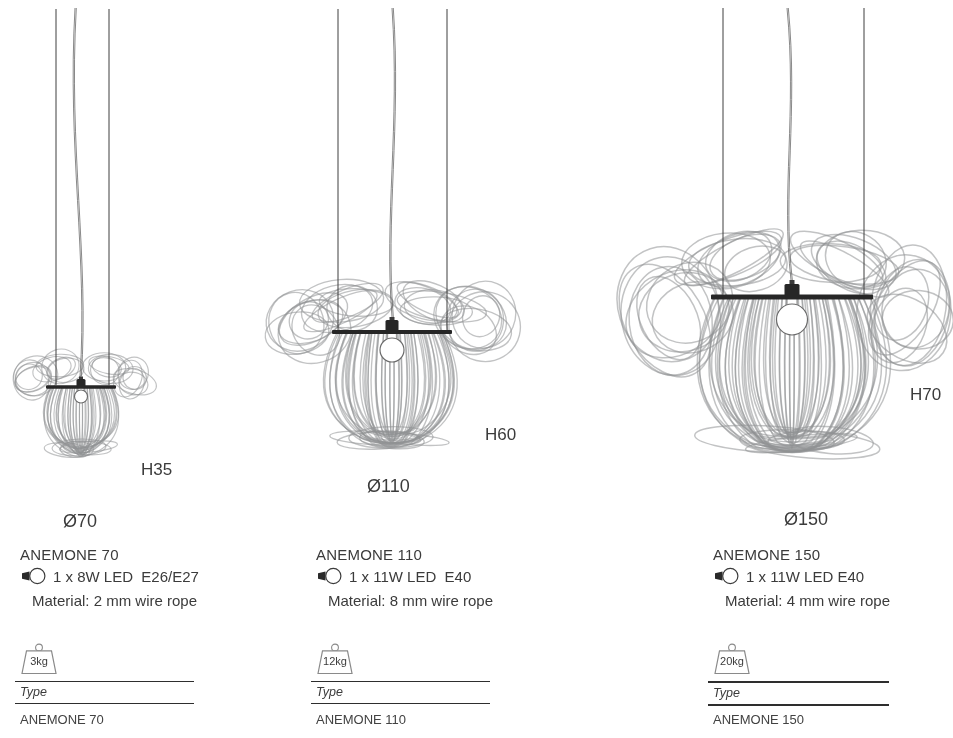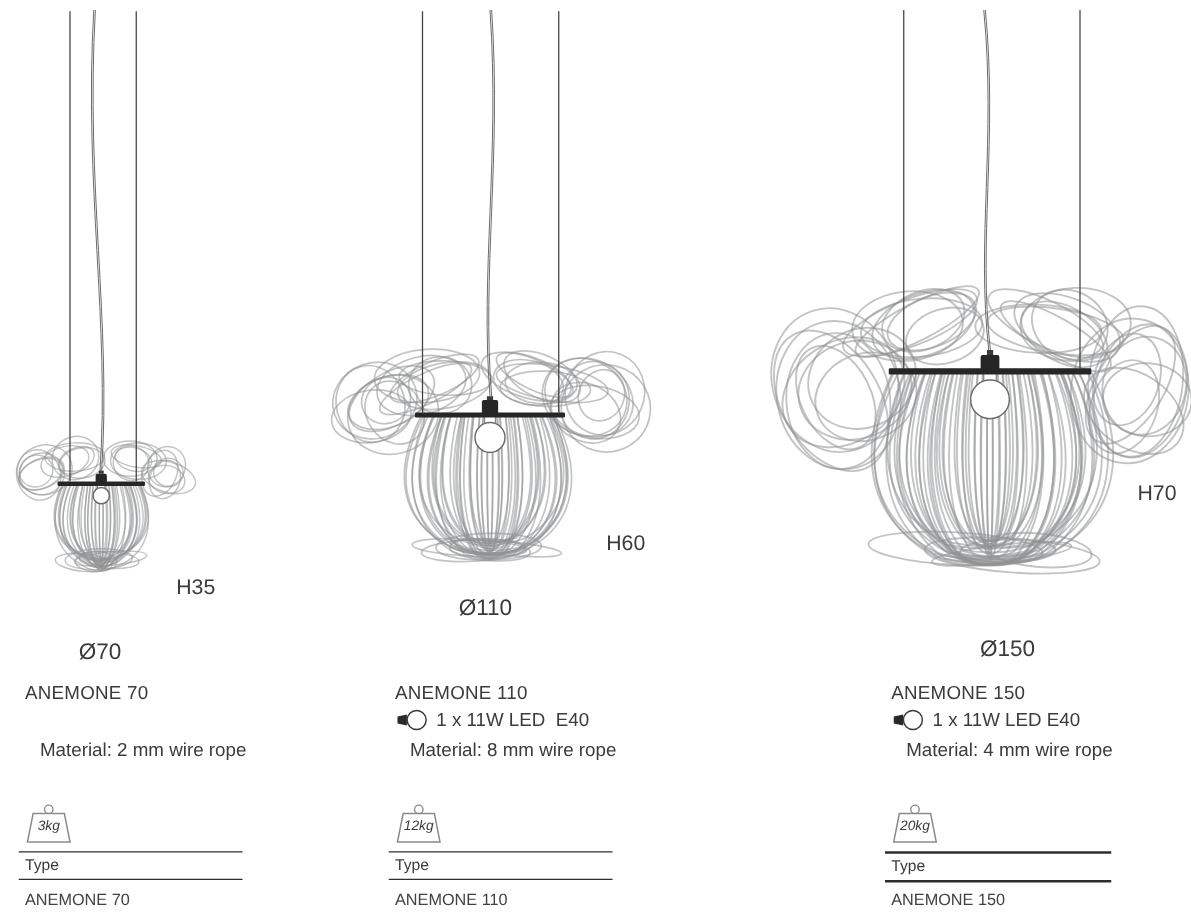--- a/index.html
+++ b/index.html
@@ -11,25 +11,25 @@
   .dim-label{position:absolute;line-height:1;white-space:nowrap;color:#3b3b3b;margin-top:41px;}
   .dim-h{font-size:17px;}
   .dim-d{font-size:18px;}
   .spec-col{position:absolute;width:210px;height:195px;}
   .prod-title{position:absolute;top:0;left:0;font-size:15px;letter-spacing:.2px;}
   .spec-row{position:absolute;top:21px;left:0;display:flex;align-items:center;gap:6px;}
   .spec-text{font-size:15px;white-space:pre;}
   .material{position:absolute;top:46px;left:12px;font-size:15px;}
   .weight-badge{position:absolute;top:96px;left:-4px;width:48px;height:34px;}
   .weight-badge svg{position:absolute;top:0;left:0;}
-  .weight-label{position:absolute;left:0;top:13px;width:46px;text-align:center;font-size:11px;color:#3b3b3b;font-style:italic;}
+  .weight-label{position:absolute;left:0;top:13px;width:46px;text-align:center;font-size:11px;color:#3b3b3b;}
   .type-table{position:absolute;top:135px;left:-5px;width:179px;
     border-top:1px solid #2e2e2e;border-bottom:1px solid #2e2e2e;}
   .type-table.thick{border-top-width:2px;border-bottom-width:2px;width:181px;}
-  .type-header{font-size:12.5px;padding:3px 0 4px 5px;}
+  .type-header{font-size:12.5px;padding:3px 0 4px 5px;font-style:italic;}
   .type-value{position:absolute;top:166px;left:0;font-size:13px;color:#424242;}
 </style>
 </head>
 <body>
 
 <div class="sheet">
 
   <svg id="lamp-svg-0" class="lamp-svg" style="left:0" width="230" height="500" viewBox="0 0 230 500">
       <ellipse fill="none" stroke="#8f9194" stroke-opacity="0.55" stroke-width="1.15" cx="33.49203618490137" cy="379.0413206955185" rx="17.971576165396254" ry="16.6208810151089" transform="rotate(-8.1 33.5 379.0)"></ellipse>
       <ellipse fill="none" stroke="#8f9194" stroke-opacity="0.55" stroke-width="1.15" cx="32.42097606114112" cy="379.24435754287987" rx="18.305982062546537" ry="11.424302164069378" transform="rotate(-21.7 32.4 379.2)"></ellipse>
@@ -263,20 +263,27 @@
 
   <div class="dim-label dim-h" style="left:141px;top:420px">H35</div>
   <div class="dim-label dim-d" style="left:63px;top:471px">Ø70</div>
   <div class="dim-label dim-h" style="left:485px;top:385px">H60</div>
   <div class="dim-label dim-d" style="left:367px;top:436px">Ø110</div>
   <div class="dim-label dim-h" style="left:910px;top:345px">H70</div>
   <div class="dim-label dim-d" style="left:784px;top:469px">Ø150</div>
 
   <div class="spec-col" style="left:20px;top:546px">
     <div class="prod-title">ANEMONE 70</div>
+    <div class="spec-row">
+      <svg width="27" height="18" viewBox="0 0 27 18">
+        <path d="M2 6.2 L9.5 4.6 L9.5 13.4 L2 11.8 Z" fill="#2a2a2a"></path>
+        <circle cx="17.3" cy="9" r="7.6" fill="#ffffff" stroke="#3b3b3b" stroke-width="1.2"></circle>
+      </svg>
+      <span class="spec-text">1 x 8W LED  E26/E27</span>
+    </div>
     <div class="material">Material: 2 mm wire rope</div>
     <div class="weight-badge">
       <svg width="48" height="34" viewBox="0 0 48 34">
         <circle cx="23" cy="5.5" r="3.4" fill="none" stroke="#8a8a8a" stroke-width="1.1"></circle>
         <path d="M6 31.5 L10.5 8.8 L35.5 8.8 L40 31.5 Z" fill="#ffffff" stroke="#8a8a8a" stroke-width="1.2"></path>
       </svg>
       <span class="weight-label">3kg</span>
     </div>
     <div class="type-table">
       <div class="type-header">Type</div>

